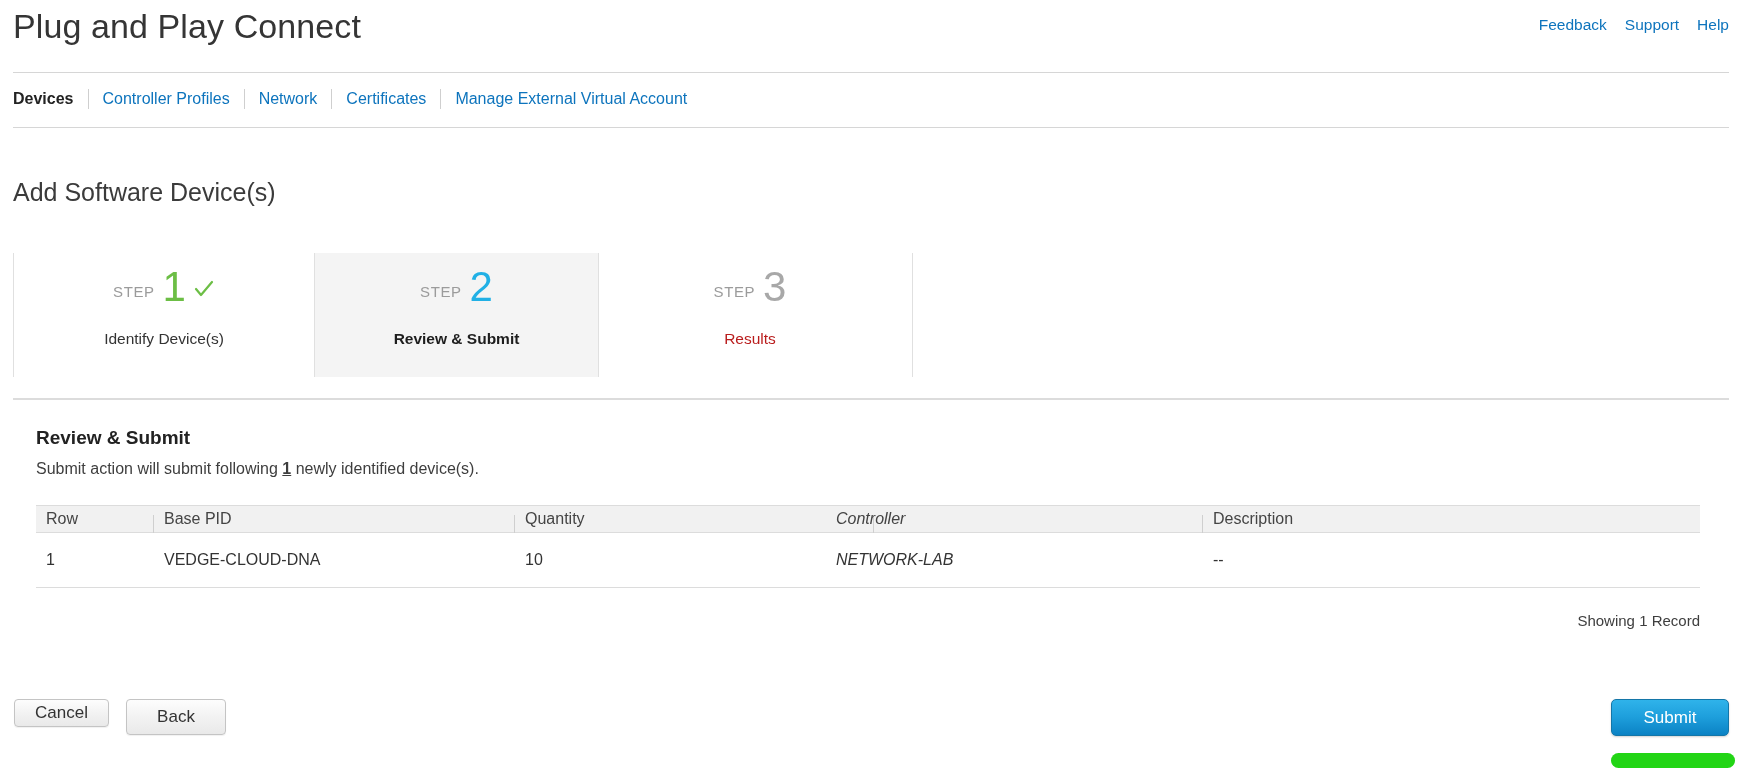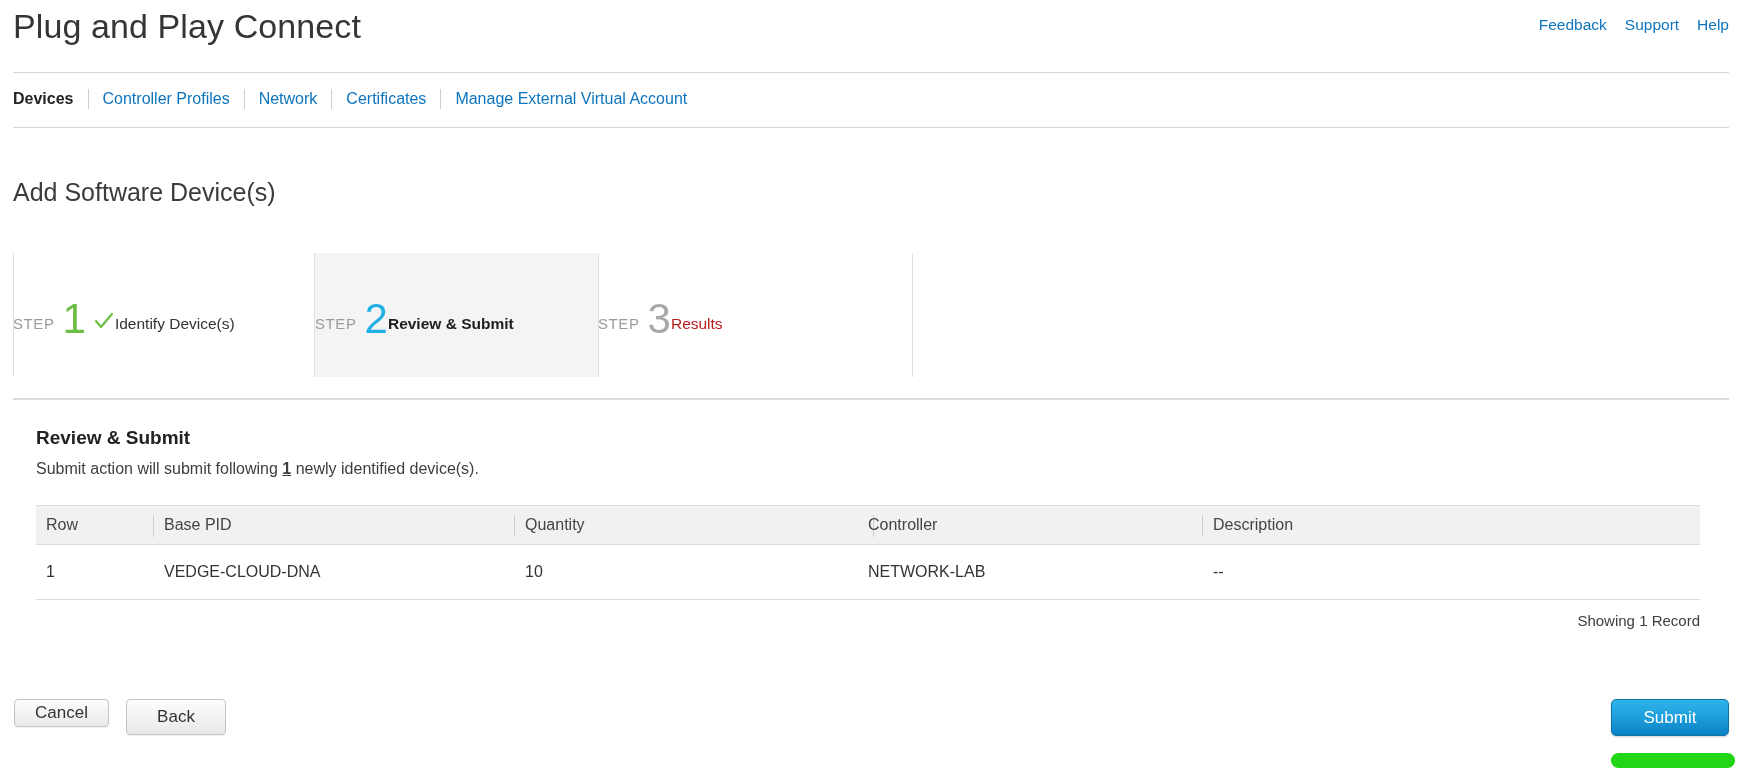--- a/index.html
+++ b/index.html
@@ -60,21 +60,21 @@
     font-size: 25px; font-weight: 400; color: #3b3b3b; white-space: nowrap;
   }
 
   
   .stepbar {
     position: absolute; left: 13px; top: 253px;
     width: 1716px; height: 124px;
   }
   .step {
     position: absolute; top: 0; height: 124px;
-    display: flex; align-items: center;
+    display: flex; flex-direction: column; align-items: center;
     justify-content: flex-start;
   }
   .step.s1 { left: 0px;   width: 302px; }
   .step.s2 { left: 302px; width: 283px; background: #f4f4f4; }
   .step.s3 { left: 585px; width: 304px; }
   .step-divider {
     position: absolute; top: 0; width: 1px; height: 124px; background: #e0e0e0;
   }
   .step-divider.d0 { left: 0px; }
   .step-divider.d1 { left: 301px; }
@@ -116,41 +116,41 @@
     position: absolute; left: 36px; top: 460px;
     font-size: 16px; color: #3e3e3e; white-space: nowrap;
   }
   .section-sub u { text-decoration: underline; font-weight: bold; }
 
   
   .tbl {
     position: absolute; left: 36px; top: 505px; width: 1664px;
   }
   .tbl-head {
-    position: relative; height: 40px; background: #f1f1f1;
+    position: relative; height: 28px; background: #f1f1f1;
     border-top: 1px solid #dcdcdc; border-bottom: 1px solid #dcdcdc;
   }
   .tbl-row {
     position: relative; height: 55px; background: #ffffff;
     border-bottom: 1px solid #dcdcdc;
   }
   .cell {
     position: absolute; top: 0; height: 100%;
     display: flex; align-items: center;
     font-size: 16px; color: #333333; white-space: nowrap;
   }
   .tbl-head .cell { color: #444444; }
   .col-sep {
     position: absolute; top: 9px; width: 1px; height: 22px; background: #cfcfcf;
   }
   
   .c0 { left: 10px;   }
   .c1 { left: 128px;  }
   .c2 { left: 489px;  }
-  .c3 { left: 832px;  }
+  .c3 { left: 800px; font-style: italic;  }
   .c4 { left: 1177px; }
   .s-1 { left: 117px; }
   .s-2 { left: 478px; }
   .s-3 { left: 837px; }
   .s-4 { left: 1166px; }
 
   .showing {
     position: absolute; right: 41px; top: 612px;
     font-size: 15px; color: #3e3e3e; white-space: nowrap;
   }

